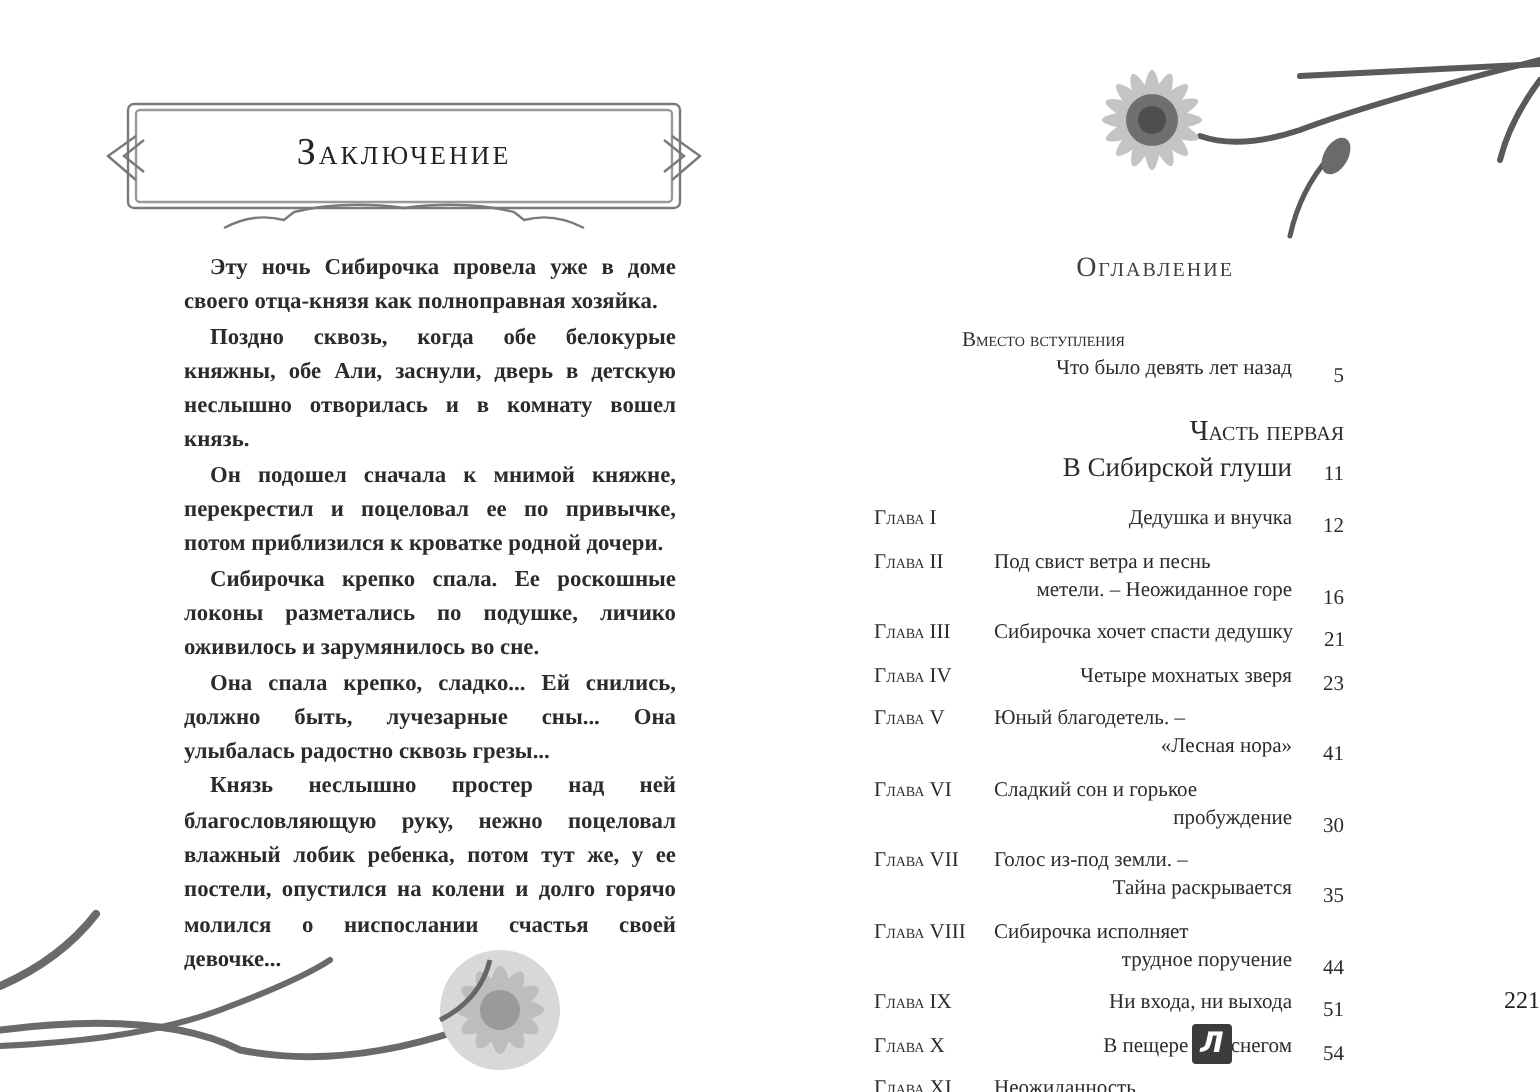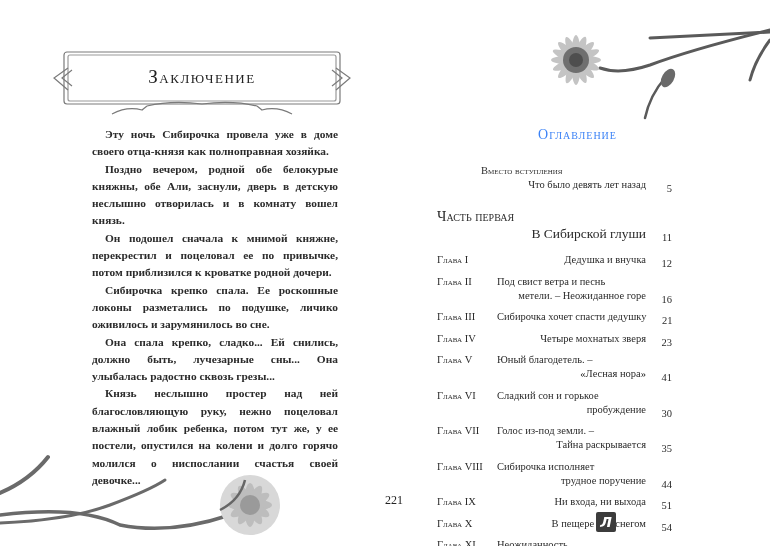--- a/index.html
+++ b/index.html
@@ -28,36 +28,36 @@
     position: absolute; left: 92px; top: 126px; width: 246px;
     font-family: "Liberation Serif", serif; font-size: 11.4px; line-height: 17.3px;
     color: #2b2b2b; text-align: justify;
   }
   .body-text p { margin: 0; text-indent: 13px; font-weight: bold; }
 
   
   .toc-title {
     position: absolute; left: 0; top: 127px; width: 385px; text-align: center;
     font-family: "Liberation Serif", serif; font-size: 14px; letter-spacing: 1px;
-    font-variant: small-caps; color: #3b82f6;
+    font-variant: small-caps; color: #404040;
   }
   .toc { position: absolute; left: 52px; top: 163px; width: 235px;
     font-family: "Liberation Serif", serif; color: #2b2b2b; }
   .toc .intro-head { font-size: 10.5px; font-variant: small-caps; line-height: 15px; margin-left: 44px; }
   .row { display: flex; align-items: flex-end; font-size: 10.5px; line-height: 14px; }
   .row .lbl { width: 60px; flex: none; font-variant: small-caps; align-self: flex-start; }
   .row .txt { flex: 1; }
   .row .num { width: 26px; text-align: right; flex: none; }
   .dotted { display: flex; align-items: flex-end; flex-direction: column; }
   .dotted .t { white-space: nowrap; }
   .dotted .dots { flex: 1; border-bottom: 1.5px dotted #555; margin: 0 6px 3px 6px; height: 1px; }
-  .part-head { font-size: 14.5px; font-variant: small-caps; margin-top: 12px; line-height: 17px; }
+  .part-head { font-size: 14.5px; font-variant: small-caps; margin-top: 12px; line-height: 17px; text-align: right; }
   .part-sub { font-size: 13.5px; line-height: 18px; margin-bottom: 6px; }
   .chapter { margin-bottom: 3.5px; }
-  .folio { position: absolute; left: 0; top: 493px; width: 385px; text-align: left;
+  .folio { position: absolute; left: 0; top: 493px; width: 385px; text-align: right;
     font-family: "Liberation Serif", serif; font-size: 12px; color: #222; }
 
   .badge {
     position: absolute; left: 596px; top: 512px; width: 20px; height: 20px;
     background: #3c3c3c; border-radius: 2px; color: #fff;
     font-family: "DejaVu Sans", sans-serif; font-size: 14px; font-style: italic; font-weight: bold;
     text-align: center; line-height: 20px;
   }
   .flower { position: absolute; }
 </style>
@@ -78,21 +78,21 @@
           <path d="M280 24 L290 32 L280 40"></path>
           <path d="M60 68 Q75 60 90 64 L95 60 M205 60 L210 64 Q225 60 240 68"></path>
           <path d="M95 60 Q120 54 150 58 Q180 54 205 60"></path>
         </g>
       </svg>
       <div class="banner-title">Заключение</div>
     </div>
 
     <div class="body-text">
       <p>Эту ночь Сибирочка провела уже в доме своего отца-князя как полноправная хозяйка.</p>
-      <p>Поздно вечером, родной обе белокурые княжны, обе Али, заснули, дверь в детскую неслышно отворилась и в комнату вошел князь.</p>
+      <p>Поздно сквозь, когда обе белокурые княжны, обе Али, заснули, дверь в детскую неслышно отворилась и в комнату вошел князь.</p>
       <p>Он подошел сначала к мнимой княжне, перекрестил и поцеловал ее по привычке, потом приблизился к кроватке родной дочери.</p>
       <p>Сибирочка крепко спала. Ее роскошные локоны разметались по подушке, личико оживилось и зарумянилось во сне.</p>
       <p>Она спала крепко, сладко... Ей снились, должно быть, лучезарные сны... Она улыбалась радостно сквозь грезы...</p>
       <p>Князь неслышно простер над ней благословляющую руку, нежно поцеловал влажный лобик ребенка, потом тут же, у ее постели, опустился на колени и долго горячо молился о ниспослании счастья своей девочке...</p>
     </div>
 
     <svg class="flower" style="left:0;top:425px" width="310" height="121" viewBox="0 0 310 121">
       <g fill="none" stroke="#6a6a6a" stroke-linecap="round">
         <path d="M0 68 Q30 55 48 32" stroke-width="4"></path>
         <path d="M0 90 Q80 80 120 100 Q170 110 230 90" stroke-width="3.5"></path>

